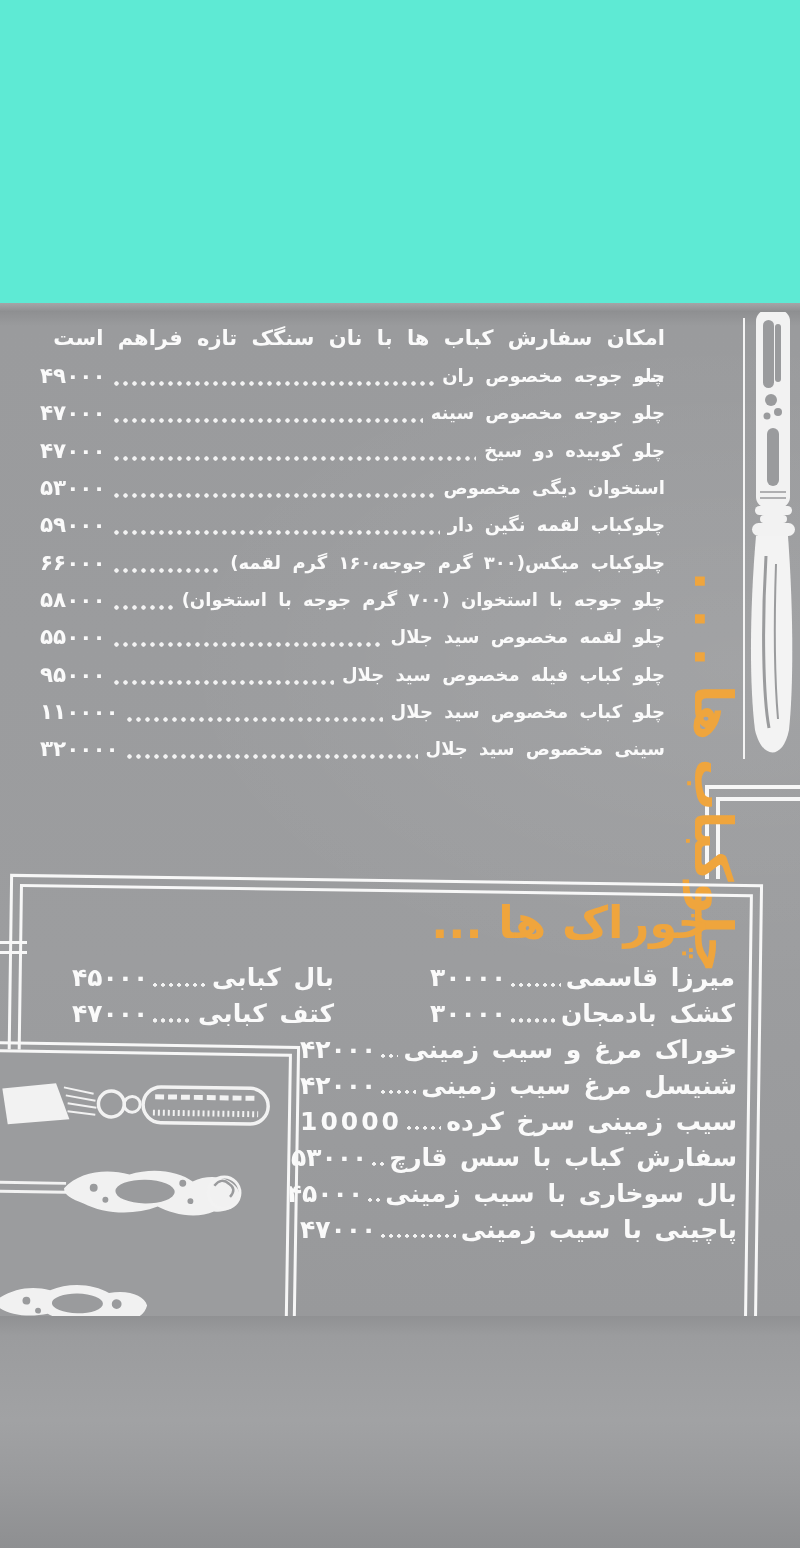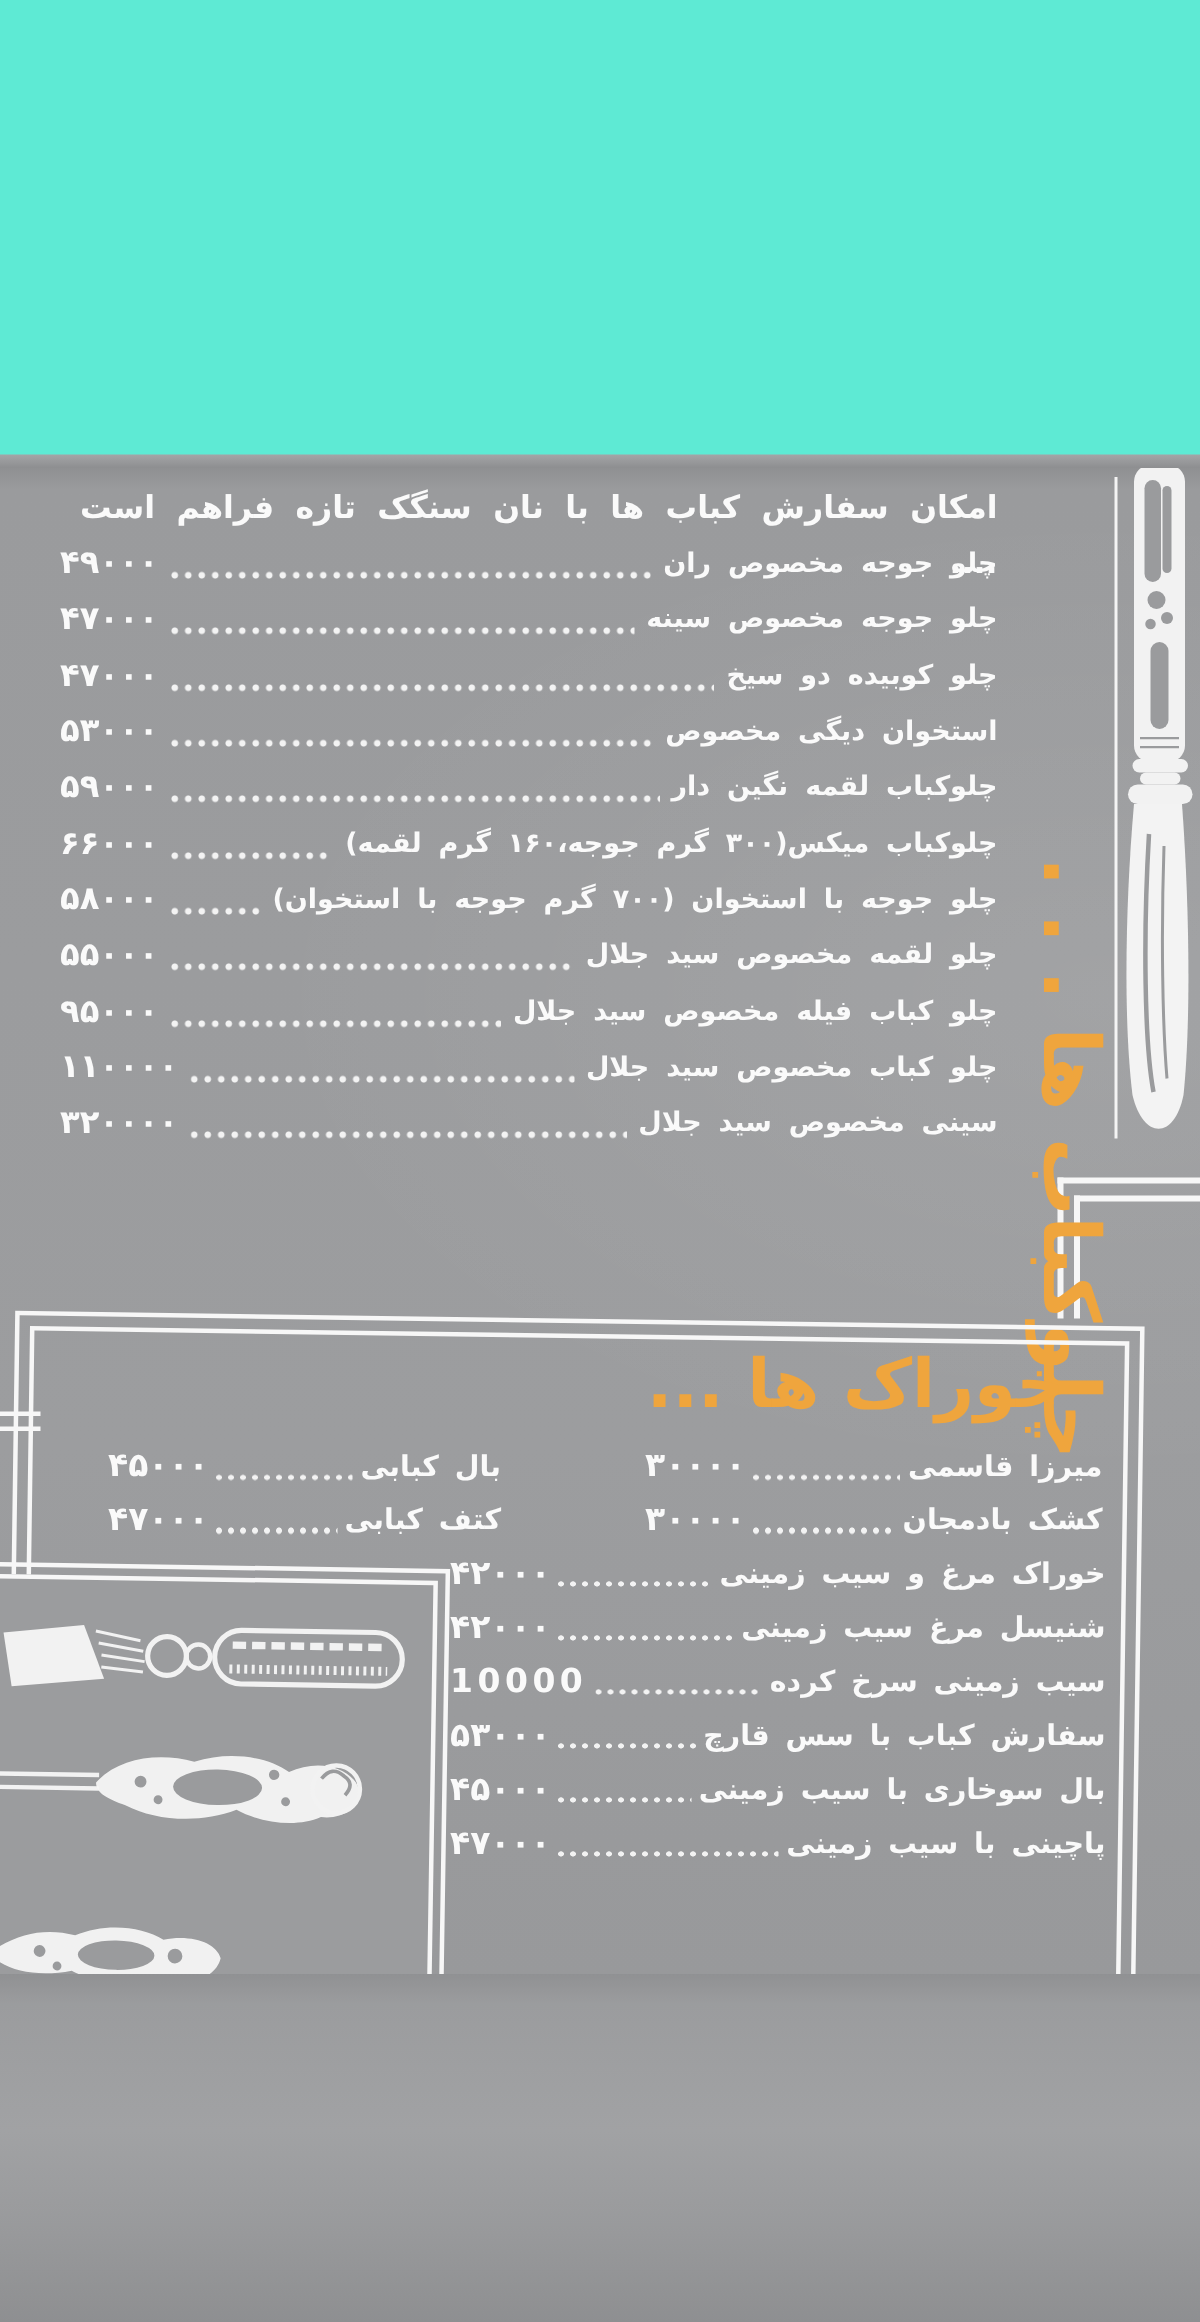--- a/index.html
+++ b/index.html
@@ -50,22 +50,22 @@
     border-top:3.5px solid #f7f7f7;border-bottom:3.5px solid #f7f7f7;z-index:2;}
 
   
   .k-title{position:absolute;right:90px;top:584px;direction:rtl;color:#efa53d;
     font-size:45px;font-weight:bold;z-index:4;white-space:nowrap;}
   #col-right-rows{left:430px;top:648px;width:305px;}
   #col-left-rows{left:72px;top:648px;width:262px;}
   #khorak-rows{left:300px;top:719px;width:437px;}
   .krow{display:flex;direction:rtl;align-items:center;height:36px;color:#fafafa;}
   #col-right-rows .krow,#col-left-rows .krow{height:35.5px;}
-  .krow .mname{font-size:19px;word-spacing:4px;}
-  .krow .mprice{font-size:22px;letter-spacing:3px;}
+  .krow .mname{font-size:25px;word-spacing:4px;}
+  .krow .mprice{font-size:25px;letter-spacing:3px;}
   .krow .leader{height:4.5px;margin:0 5px;transform:translateY(7px);
     background-image:radial-gradient(circle at 2px 2.2px,#f3f3f3 1.7px,rgba(0,0,0,0) 2.2px);
     background-size:8px 4.5px;}
   .footer-note{position:absolute;left:356px;top:1005px;width:330px;text-align:center;direction:rtl;
     color:#fbfbfb;font-size:28px;font-weight:bold;word-spacing:3px;z-index:4;}
 
   
   .cutlery-box{position:absolute;left:-16px;top:737px;width:302px;height:290px;
     background:#9b9c9e;border:3px solid #f7f7f7;outline:3px solid #f7f7f7;outline-offset:5px;
     transform:rotate(0.9deg);transform-origin:top left;z-index:6;}

